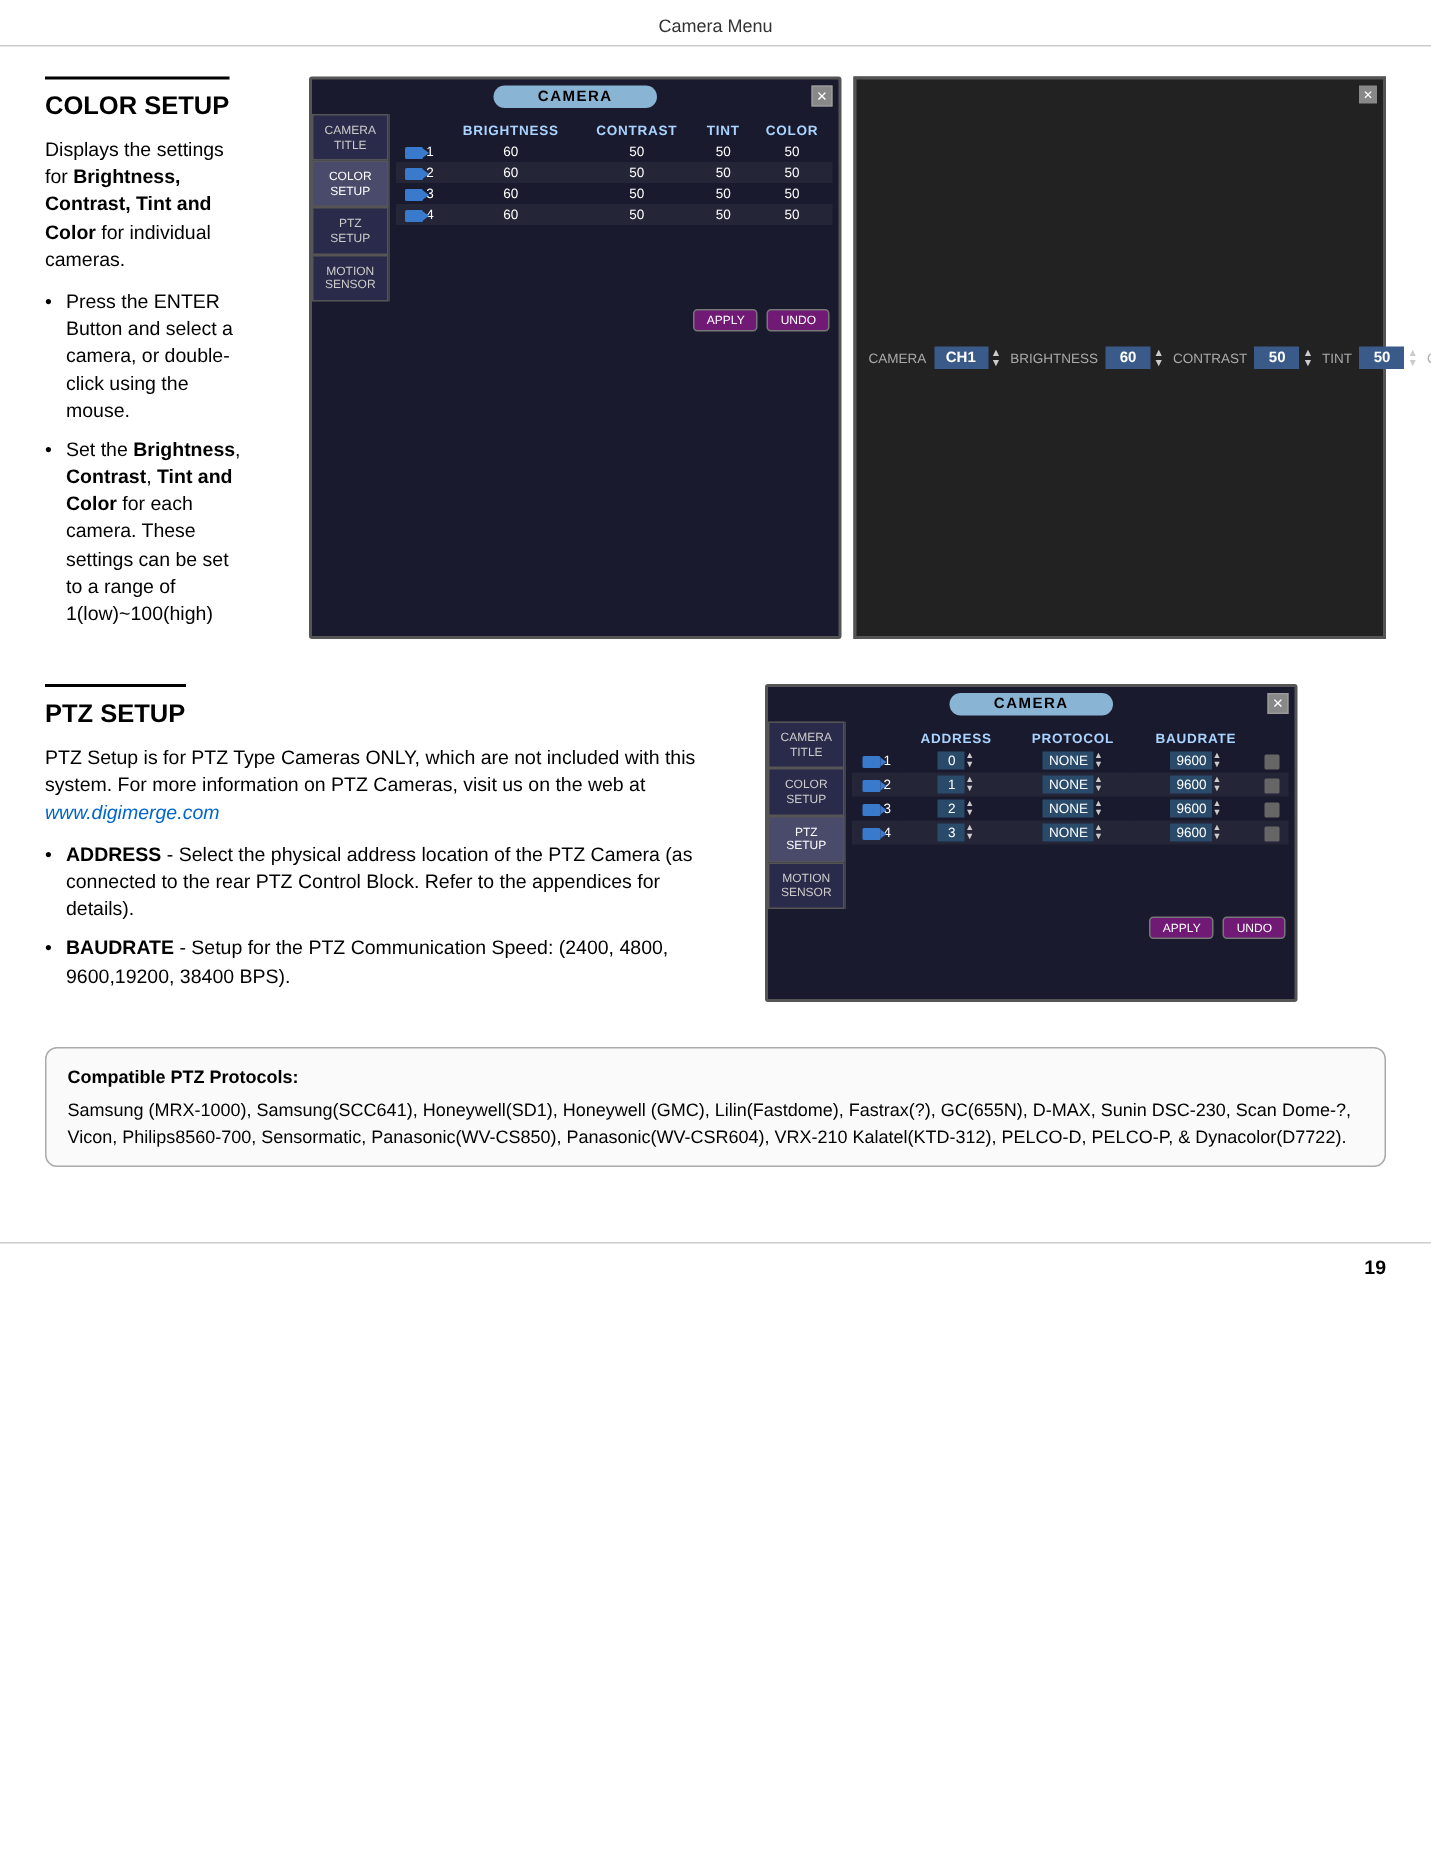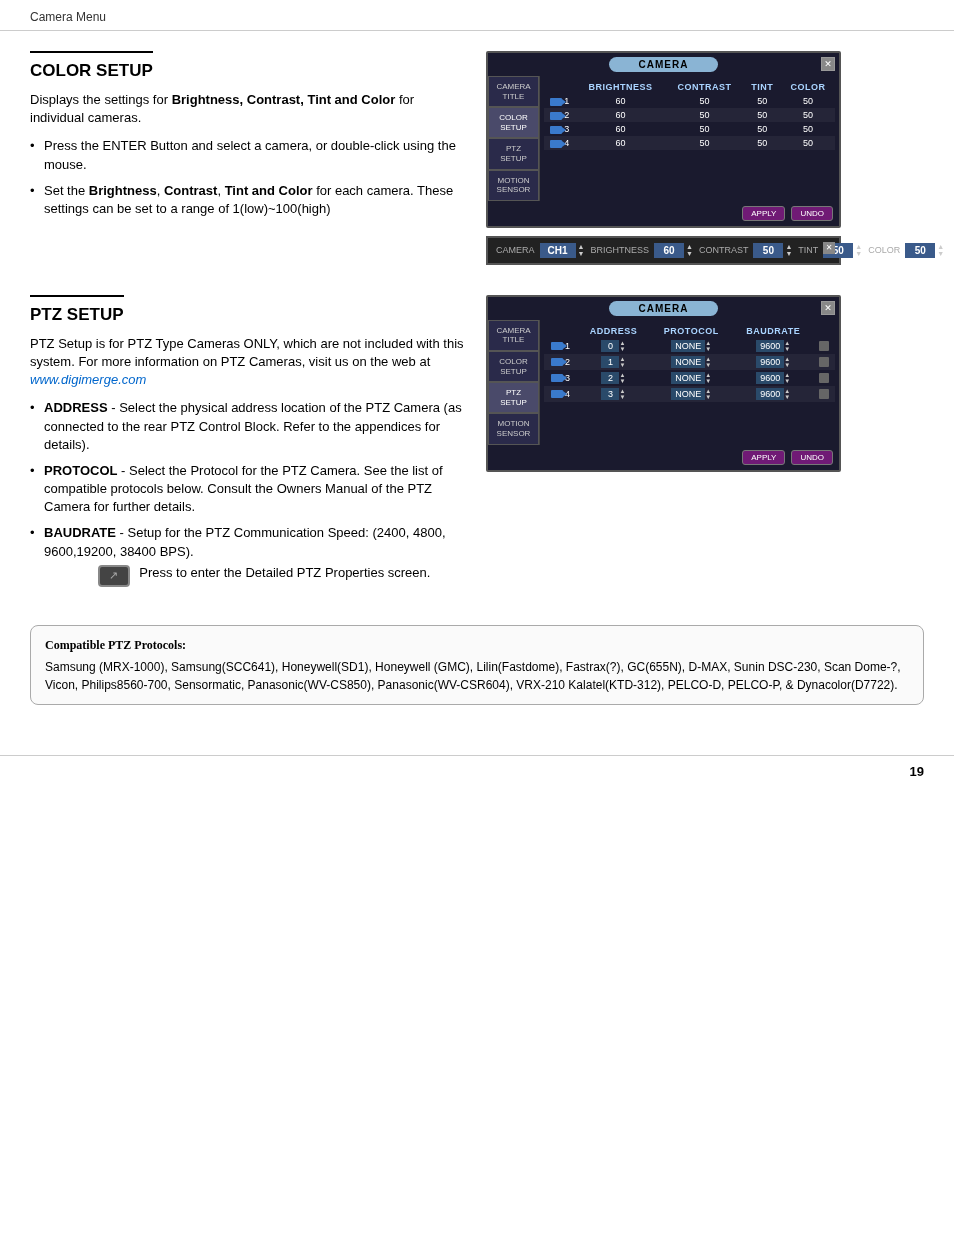--- a/index.html
+++ b/index.html
@@ -7,47 +7,46 @@
       font-family: Arial, Helvetica, sans-serif;
       font-size: 13px;
       background: #fff;
       color: #000;
       width: 954px;
       min-height: 1235px;
       position: relative;
     }
 
     .page-header {
-      text-align: left;
+      text-align: center;
       padding: 10px 30px 6px 30px;
       font-size: 12px;
       color: #333;
       border-bottom: 1px solid #ccc;
     }
 
     .page-content {
       padding: 20px 30px 20px 30px;
     }
 
     
     .section {
       display: flex;
-      gap: 16px;
+      gap: 40px;
       margin-bottom: 30px;
     }
 
     .section-text {
       flex: 1;
       max-width: 440px;
     }
 
     .section-visuals {
       flex: 0 0 360px;
       display: flex;
-      flex-direction: column;
       gap: 8px;
     }
 
     h2 {
       font-size: 17px;
       font-weight: bold;
       text-transform: uppercase;
       margin-bottom: 10px;
       border-top: 2px solid #000;
       padding-top: 8px;
@@ -334,21 +333,20 @@
       margin: 20px 0 10px 0;
       background: #fafafa;
       font-size: 12px;
       line-height: 1.5;
     }
 
     .compat-box .compat-title {
       font-weight: bold;
       font-size: 12px;
       margin-bottom: 4px;
-      font-family: Liberation Serif, serif;
     }
 
     .page-footer {
       border-top: 1px solid #ccc;
       text-align: right;
       padding: 8px 30px;
       font-size: 13px;
       font-weight: bold;
       margin-top: 20px;
     }
@@ -506,27 +504,22 @@
   </div>
 
   <div class="section ptz-section">
     <div class="section-text">
       <h2>PTZ SETUP</h2>
       <p class="intro-text">
         PTZ Setup is for PTZ Type Cameras ONLY, which are not included with this system. For more information on PTZ Cameras, visit us on the web at <a class="link-text" href="#">www.digimerge.com</a>
       </p>
       <ul class="bullet-list">
         <li><strong>ADDRESS</strong> - Select the physical address location of the PTZ Camera (as connected to the rear PTZ Control Block. Refer to the appendices for details).</li>
-        <li><strong>PROTOCOL</strong> - Select the Protocol for the PTZ Camera. See the list of compatible protocols below. Consult the Owners Manual of the PTZ Camera for further details.</li>
         <li>
           <strong>BAUDRATE</strong> - Setup for the PTZ Communication Speed: (2400, 4800, 9600,19200, 38400 BPS).
-          <div class="baudrate-note">
-            <span class="ptz-icon"></span>
-            Press to enter the Detailed PTZ Properties screen.
-          </div>
         </li>
       </ul>
     </div>
     <div class="section-visuals">
 
       <div class="camera-ui">
         <div class="camera-ui-title-bar">
           <span class="camera-ui-title">CAMERA</span>
           <div class="camera-ui-close">✕</div>
         </div>

